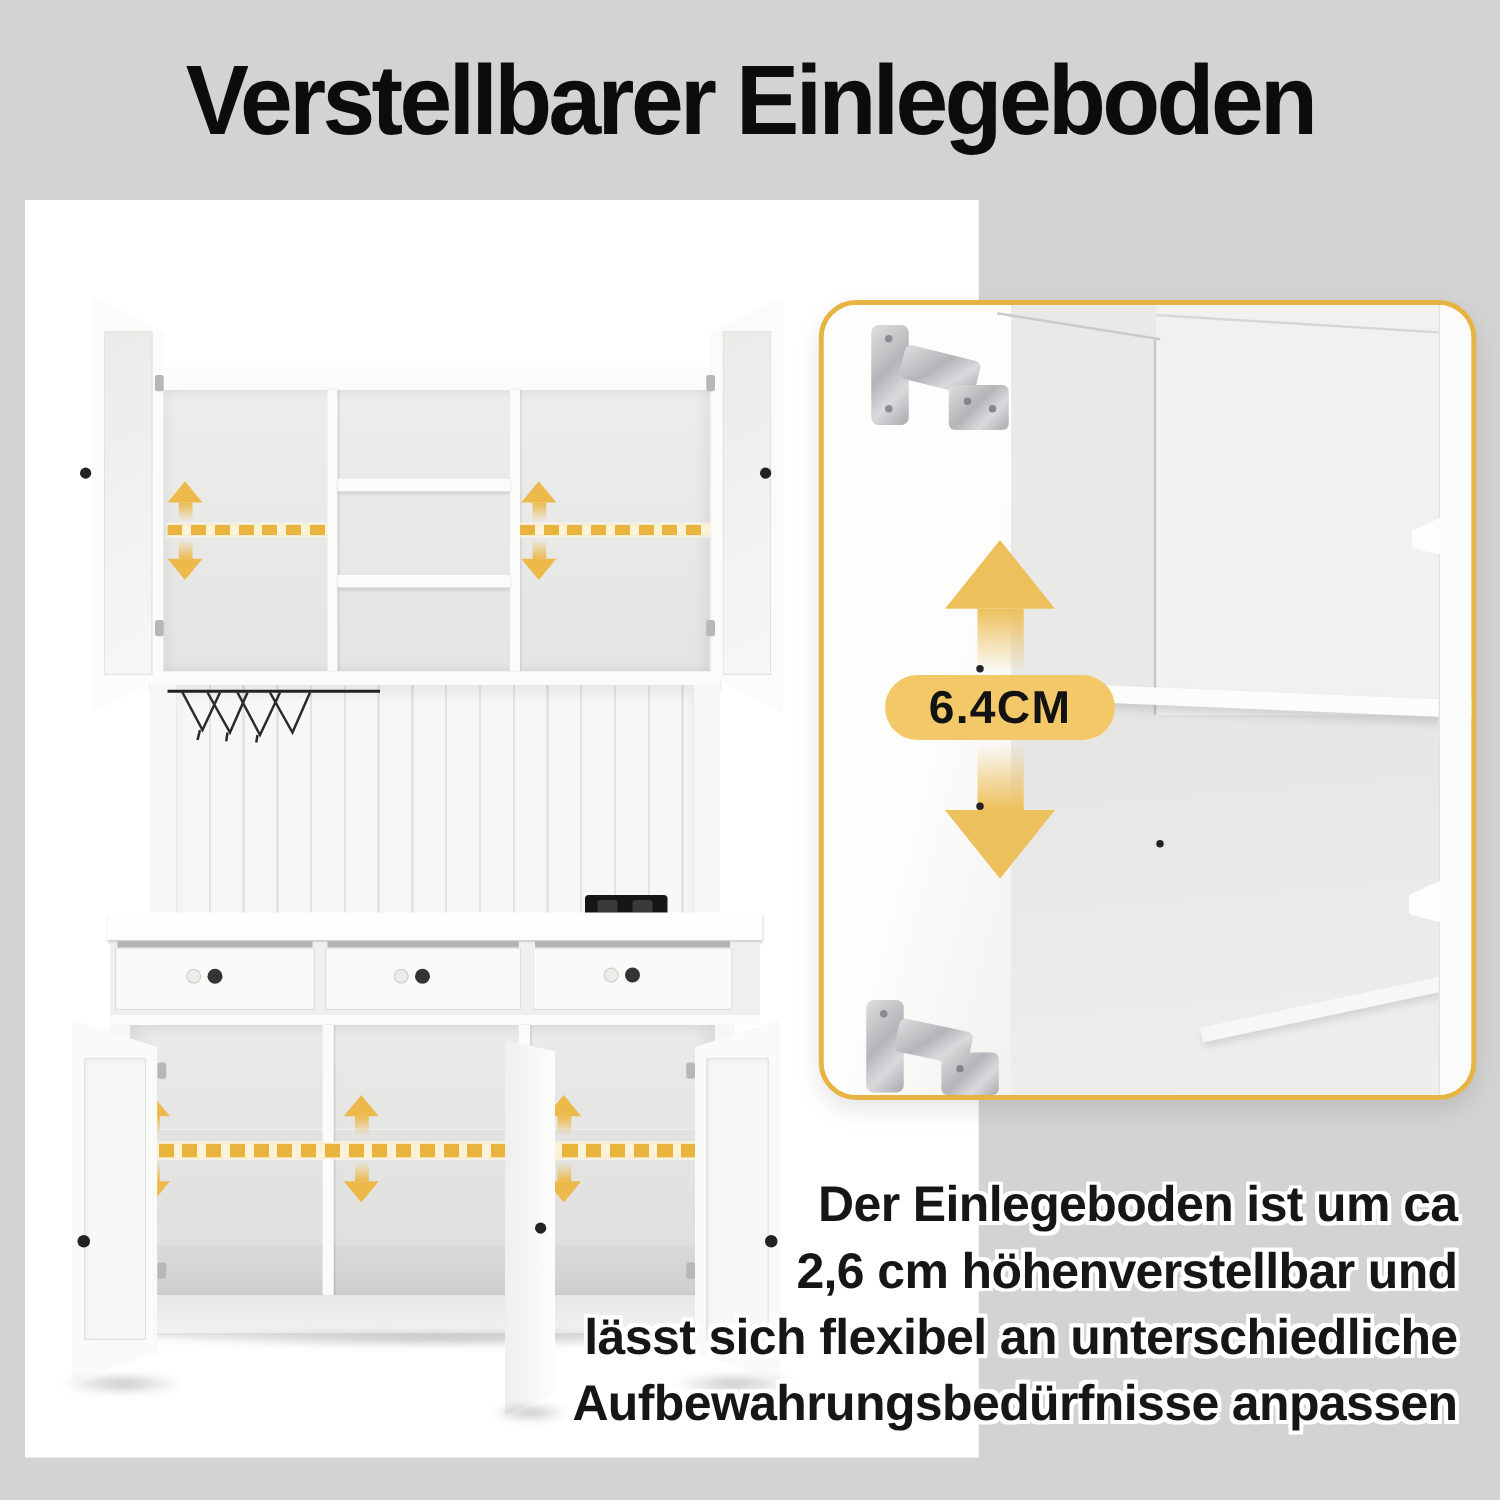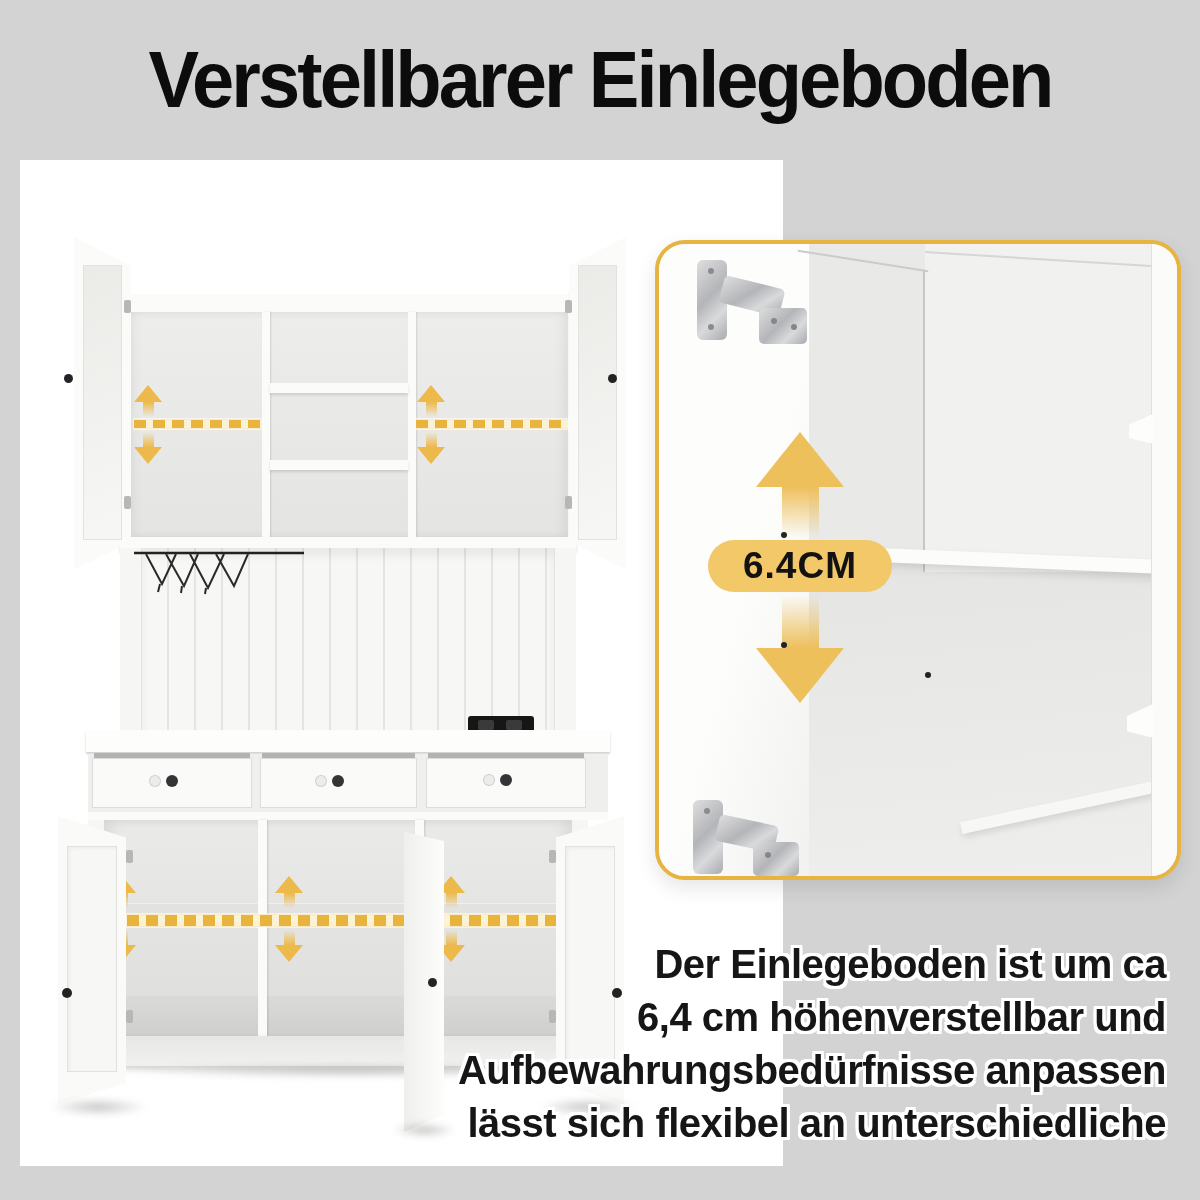--- a/index.html
+++ b/index.html
@@ -259,18 +259,18 @@
         <div class="tail"></div>
         <div class="head"></div>
       </div>
     <div class="dot" style="left:122px;top:288px;width:6px;height:6px;"></div>
     <div class="dot" style="left:122px;top:398px;width:6px;height:6px;"></div>
     <div class="dot" style="left:266px;top:428px;width:6px;height:6px;"></div>
   </div>
 
   <div class="desc">
     <div>Der Einlegeboden ist um ca</div>
-    <div>6,4 cm höhenverstellbar und</div>
+    <div>2,6 cm höhenverstellbar und</div>
+    <div>lässt sich flexibel an unterschiedliche</div>
     <div>Aufbewahrungsbedürfnisse anpassen</div>
-    <div>lässt sich flexibel an unterschiedliche</div>
   </div>
 
 </div>
 
 </body></html>

